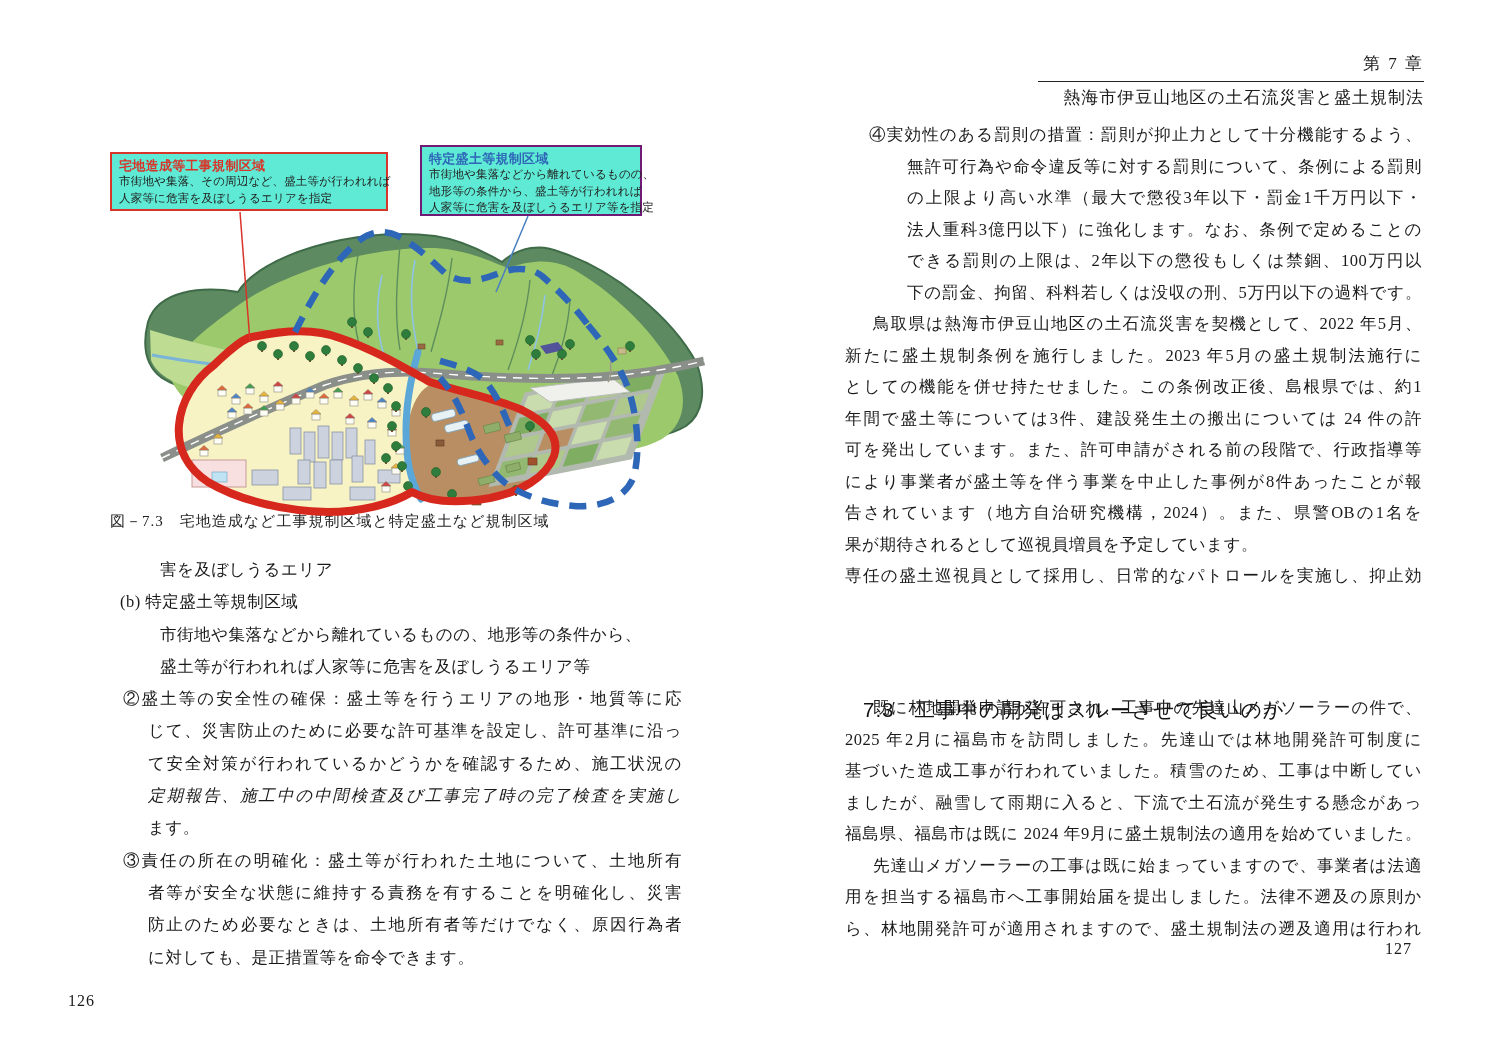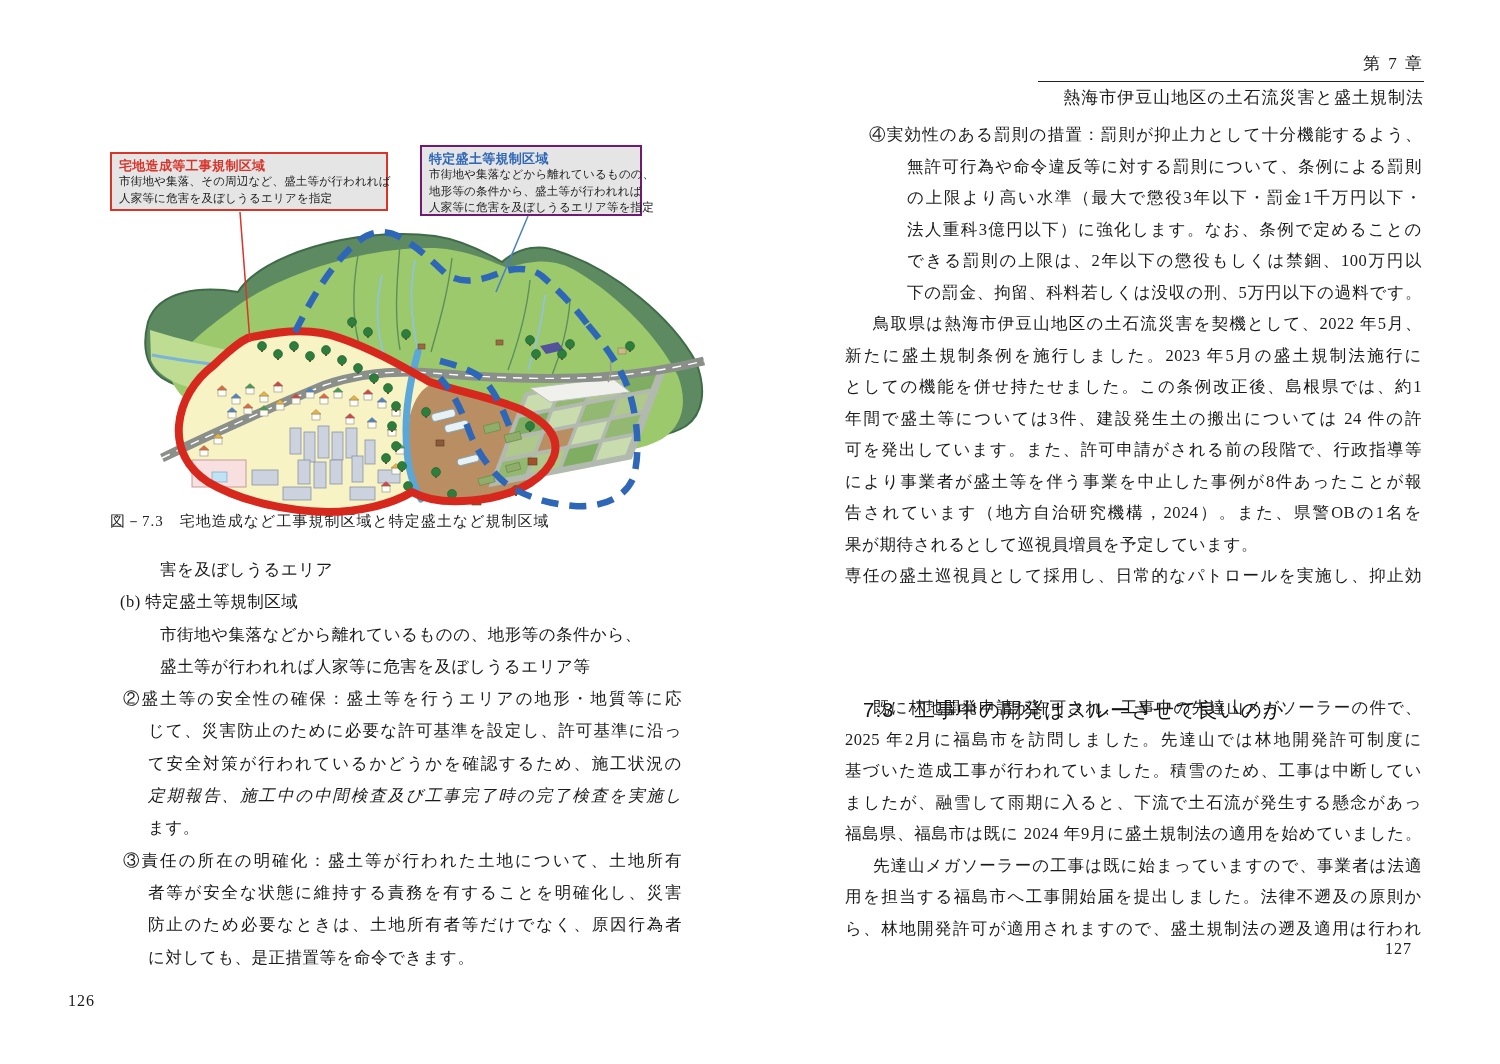--- a/index.html
+++ b/index.html
@@ -33,21 +33,21 @@
   .sec-heading{
     position:absolute;left:863px;top:660px;width:560px;
     font-family:"Liberation Sans","DejaVu Sans",sans-serif;
     font-weight:normal;font-size:20.5px;letter-spacing:1px;color:#111;margin-top:36px;
   }
   .sec-heading .num{margin-right:20px;}
   
   .pagenum{position:absolute;font-size:16px;letter-spacing:1px;}
   
   .labelbox{
-    position:absolute;box-sizing:border-box;background:#e5e5e5;
+    position:absolute;box-sizing:border-box;background:#5eead4;
     padding:4px 6px 3px 7px;z-index:3;
     font-family:"Liberation Sans","DejaVu Sans",sans-serif;
   }
   .labelbox .lb-title{font-weight:bold;font-size:13px;line-height:15px;letter-spacing:0.3px;}
   .labelbox .lb-line{font-size:11.5px;line-height:16.5px;color:#222;letter-spacing:0.2px;white-space:nowrap;}
   .box-red{left:110px;top:152px;width:278px;height:59px;border:2px solid #d8342a;}
   .box-red .lb-title{color:#d8342a;}
   .box-blue{left:420px;top:145px;width:222px;height:71px;border:2px solid #701a75;}
   .box-blue .lb-title{color:#2e66b8;}
   

